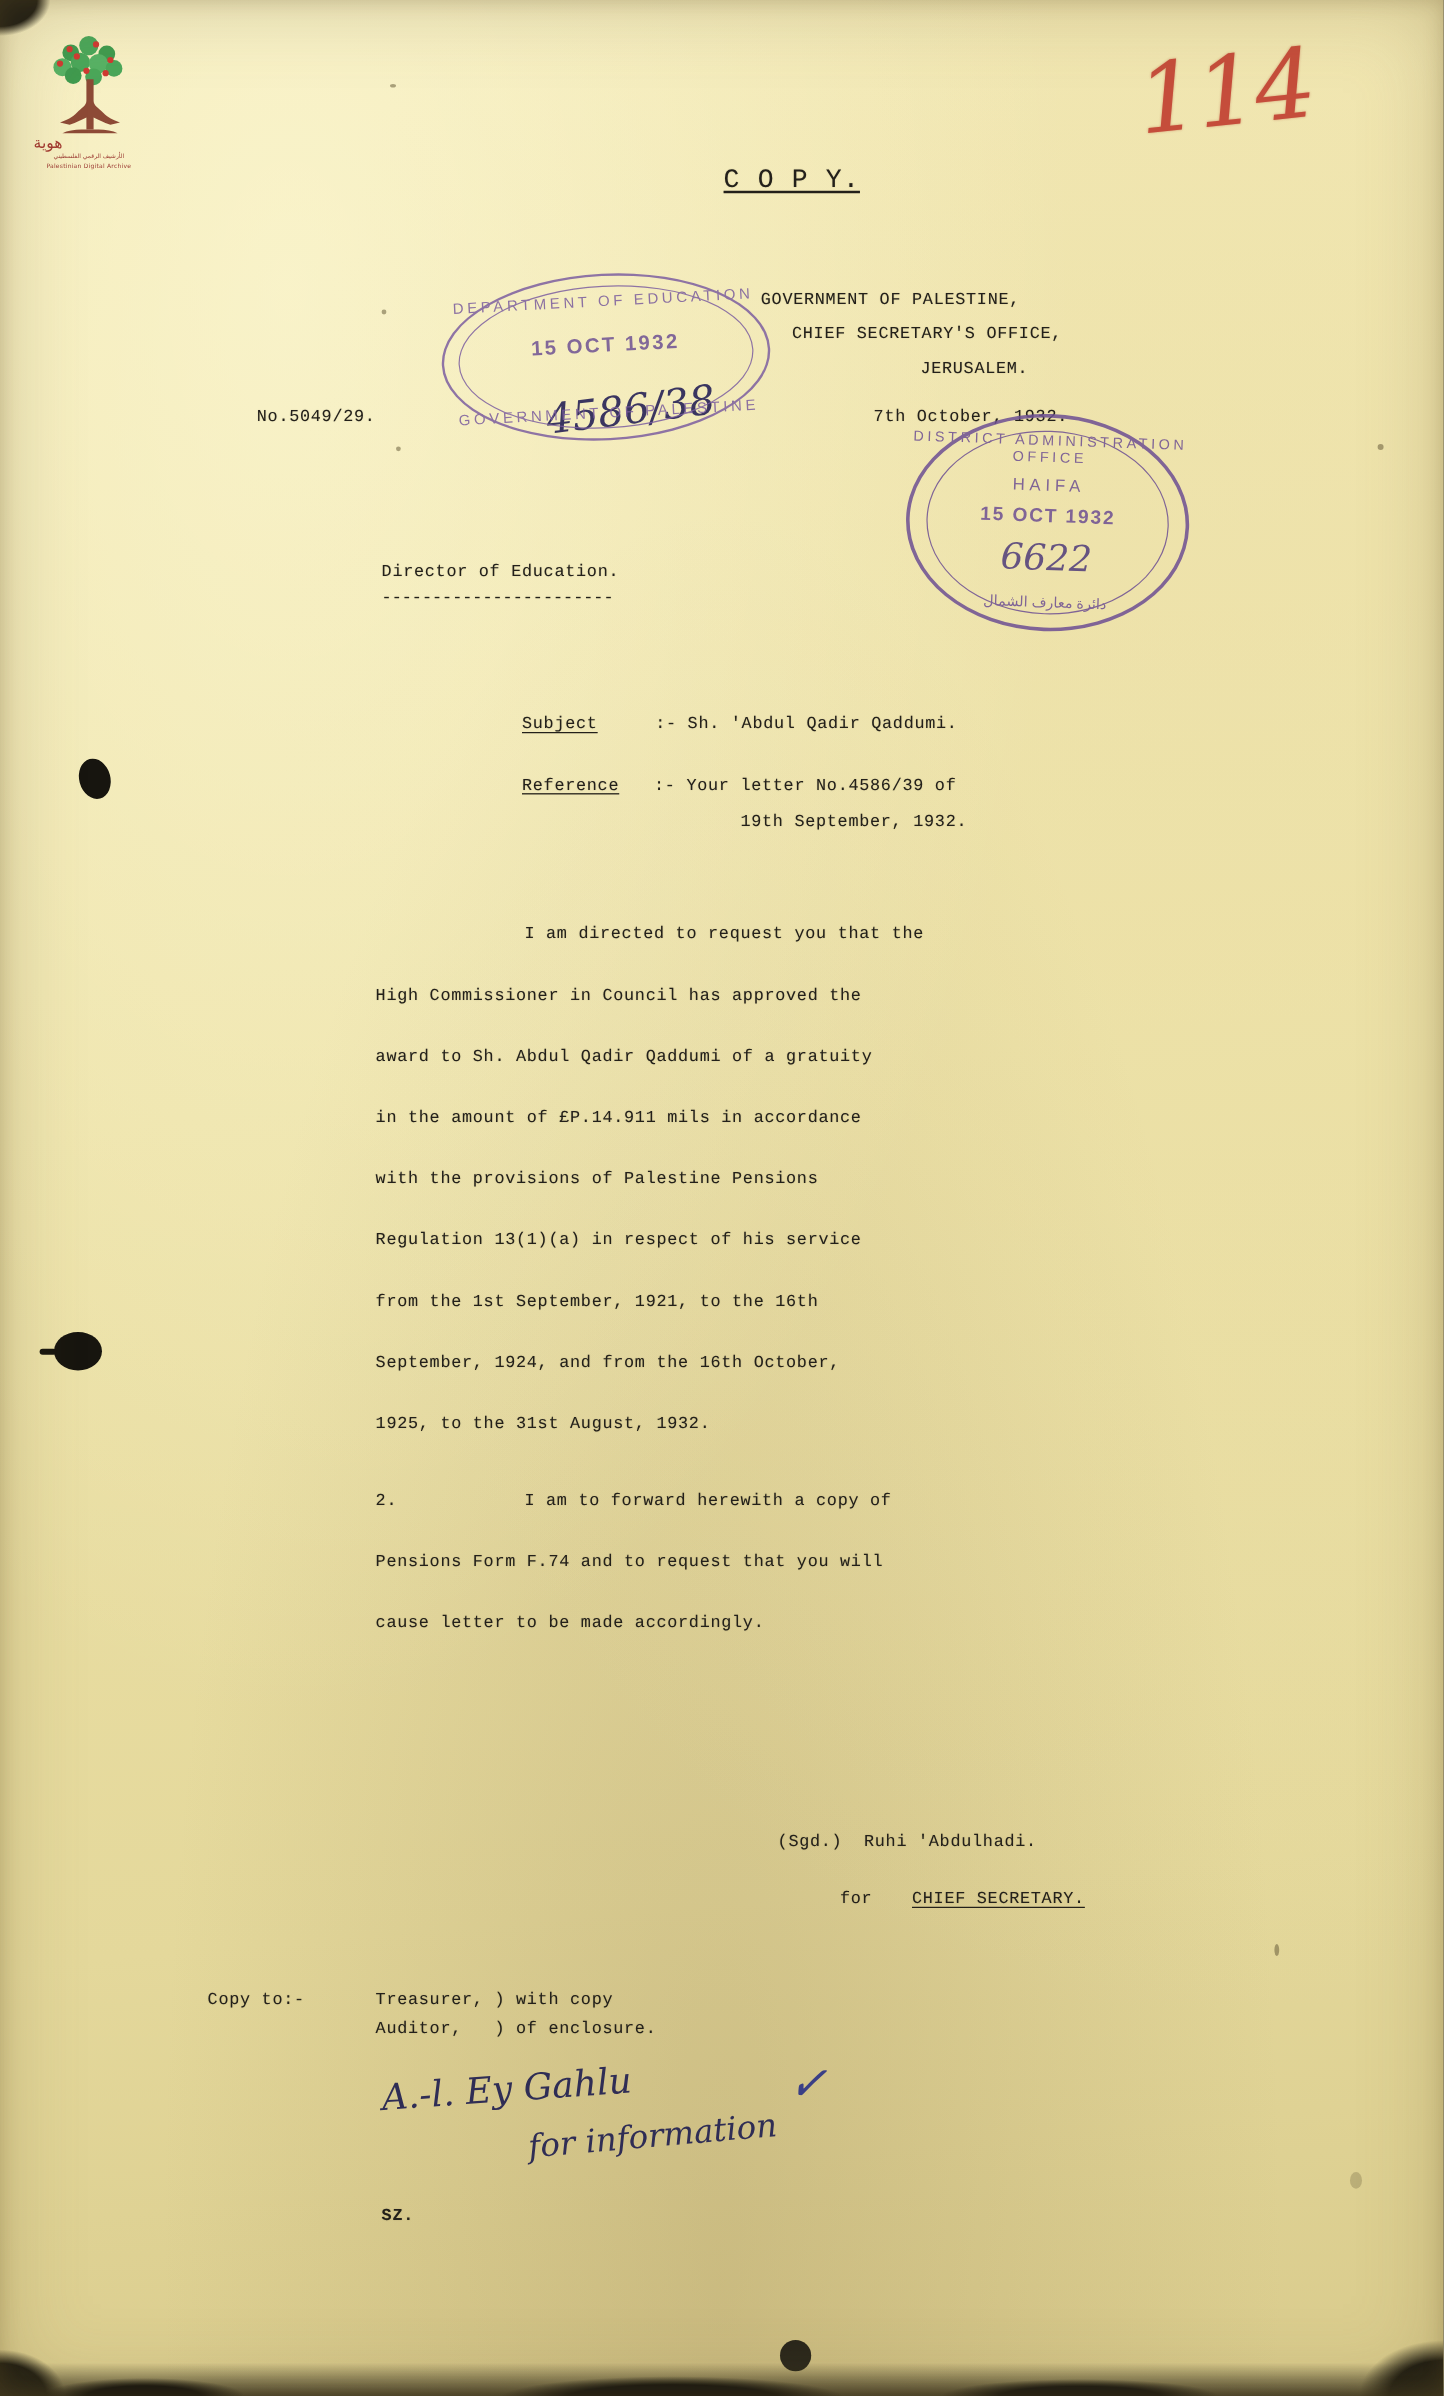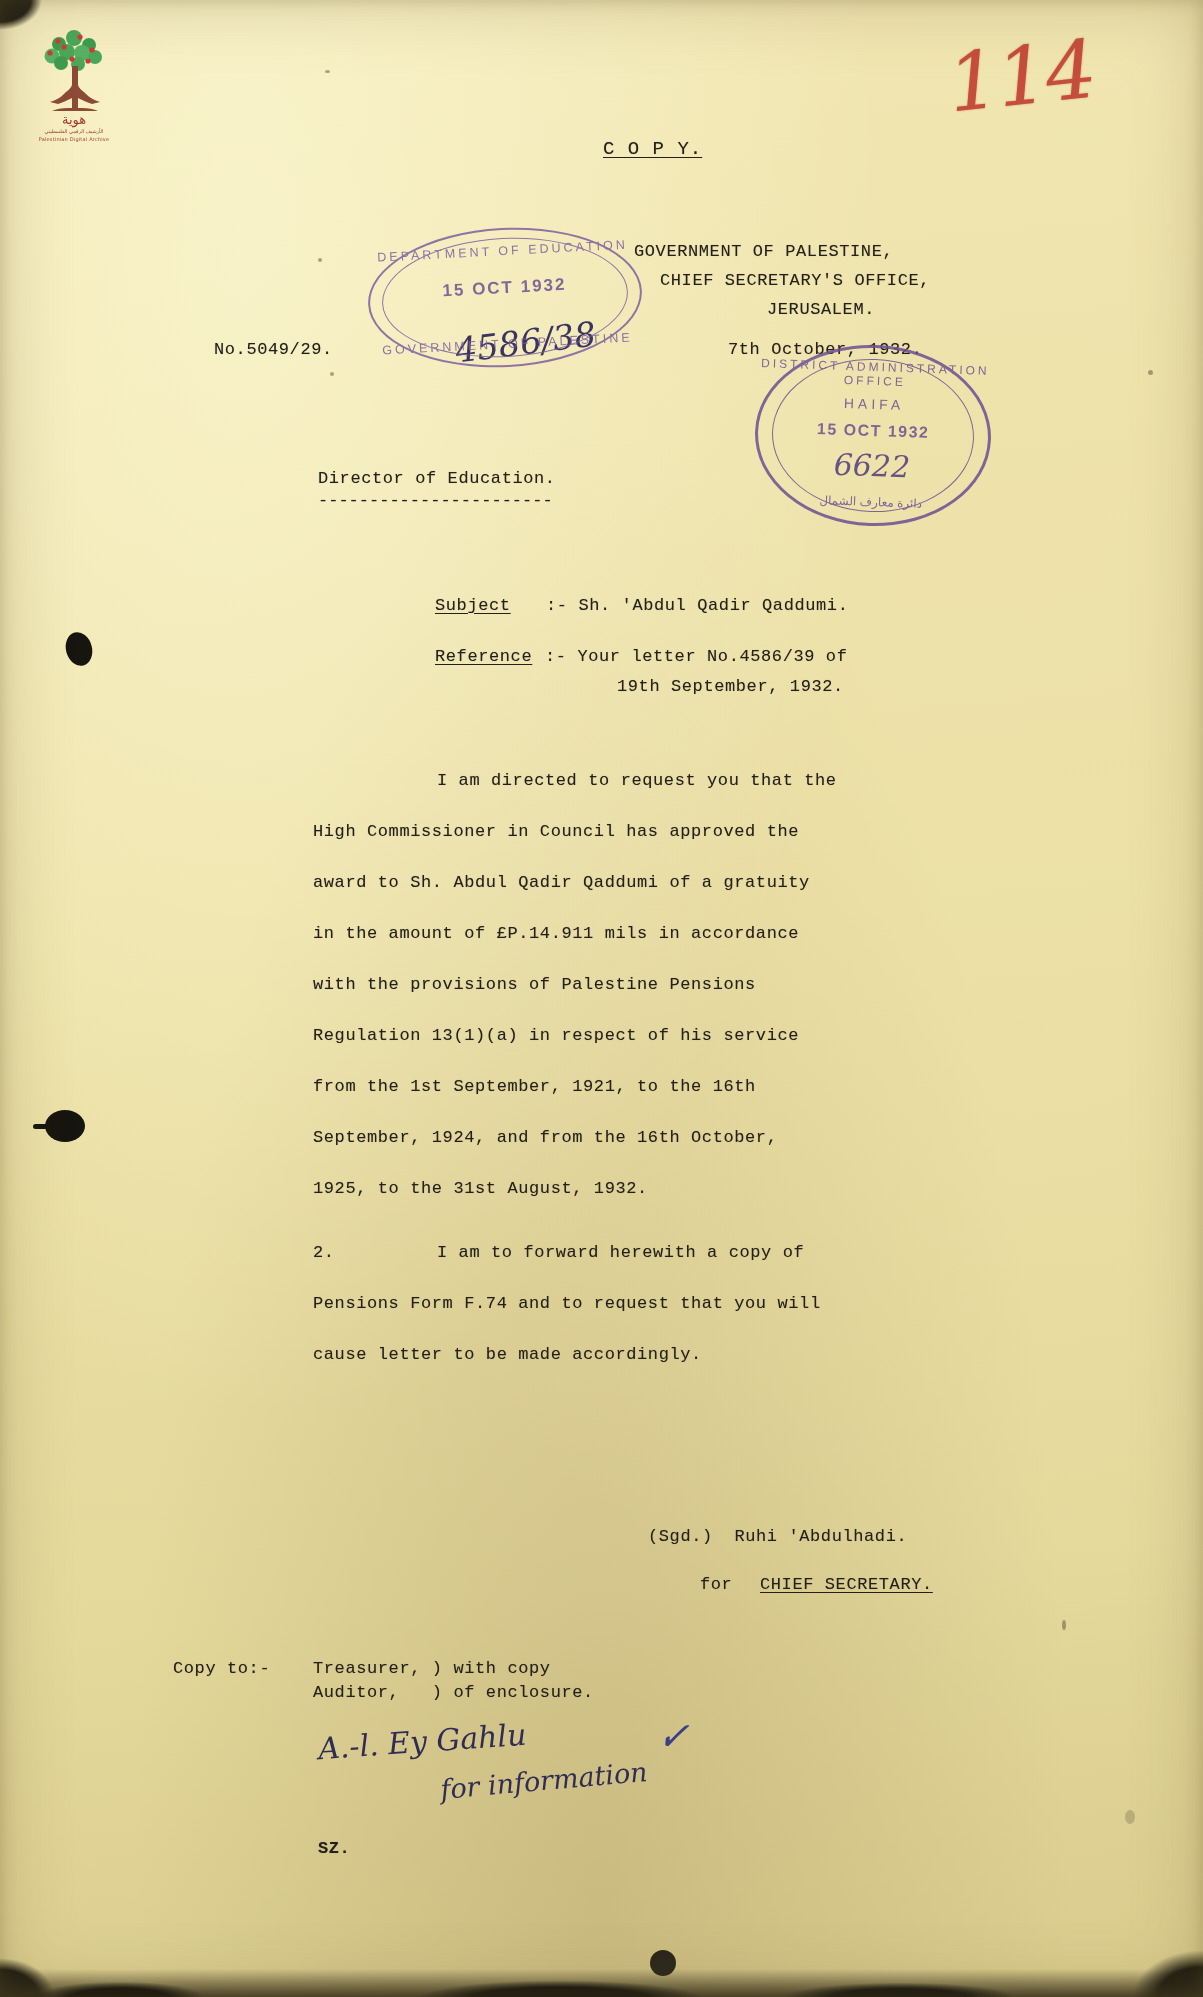--- a/index.html
+++ b/index.html
@@ -76,32 +76,32 @@
   #logo .logo-caption {
     text-align: center;
     font-family: "DejaVu Sans", sans-serif;
     font-size: 5px;
     color: #9c3b33;
     line-height: 1.35;
     letter-spacing: .2px;
     margin-top: 1px;
   }
   #logo .logo-word {
-    text-align: center;
+    text-align: left;
     font-family: "DejaVu Sans", sans-serif;
     font-size: 13px;
     color: #a33a31;
     margin-top: -2px;
   }
 
   
   .typed {
     position: absolute;
     font-family: "Liberation Mono", "DejaVu Sans Mono", monospace;
-    font-size: 17px;
+    font-size: 14px;
     letter-spacing: 0.6px;
     color: #23201a;
     white-space: pre;
     line-height: 1.0;
     text-shadow: 0 0 1px rgba(40,35,20,0.25);
   }
   .u { text-decoration: underline; text-underline-offset: 3px; }
 
   
   #folio-number {
@@ -251,21 +251,21 @@
         <path d="M40 80 C34 80 28 81 24 83 L70 83 C66 81 60 80 54 80 Z" fill="#8d4a36"></path>
       </g>
     </svg>
     <div class="logo-word">هوية</div>
     <div class="logo-caption">الأرشيف الرقمي الفلسطيني</div>
     <div class="logo-caption">Palestinian Digital Archive</div>
   </div>
 
   <div id="folio-number">114</div>
 
-  <div class="typed u" style="left:603px; top:140px; font-size:19px; letter-spacing:1px;">C O P Y.</div>
+  <div class="typed u" style="left:603px; top:140px; font-size:22px; letter-spacing:1px;">C O P Y.</div>
 
   <div class="typed" style="left:634px; top:243px;">GOVERNMENT OF PALESTINE,</div>
   <div class="typed" style="left:660px; top:272px;">CHIEF SECRETARY'S OFFICE,</div>
   <div class="typed" style="left:767px; top:301px;">JERUSALEM.</div>
 
   <div class="typed" style="left:214px; top:341px;">No.5049/29.</div>
   <div class="typed" style="left:728px; top:341px;">7th October, 1932.</div>
 
   <div class="typed" style="left:318px; top:470px;">Director of Education.</div>
   <div class="typed" style="left:318px; top:492px; letter-spacing:0;">-----------------------</div>

